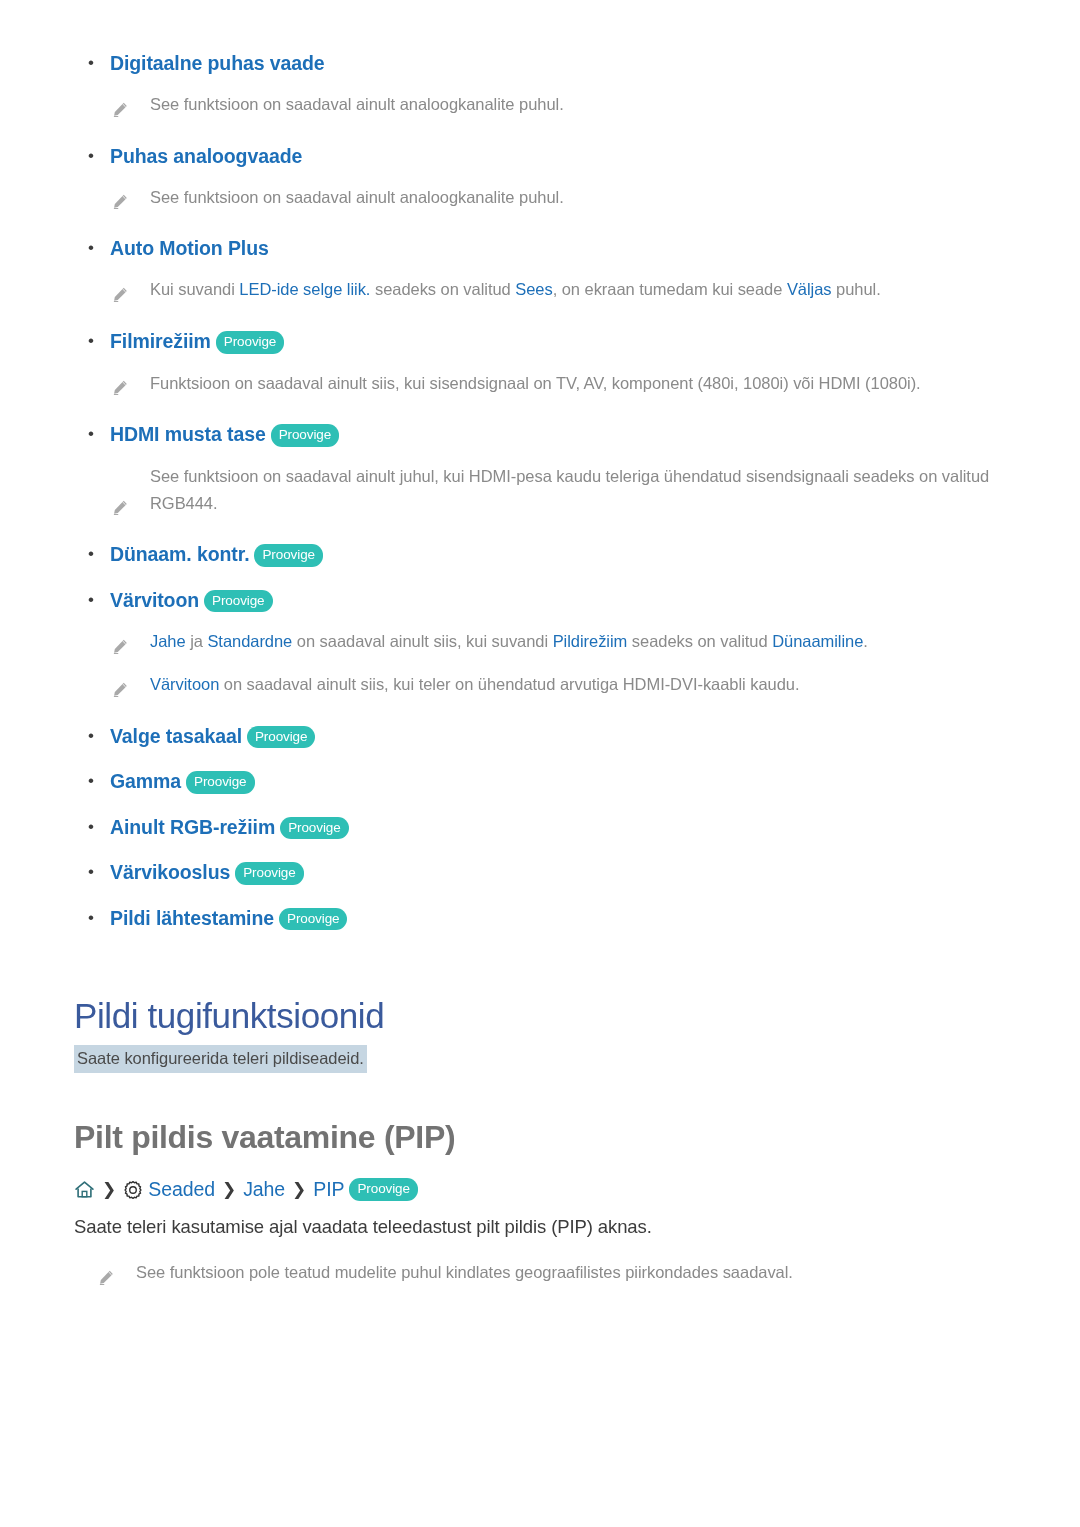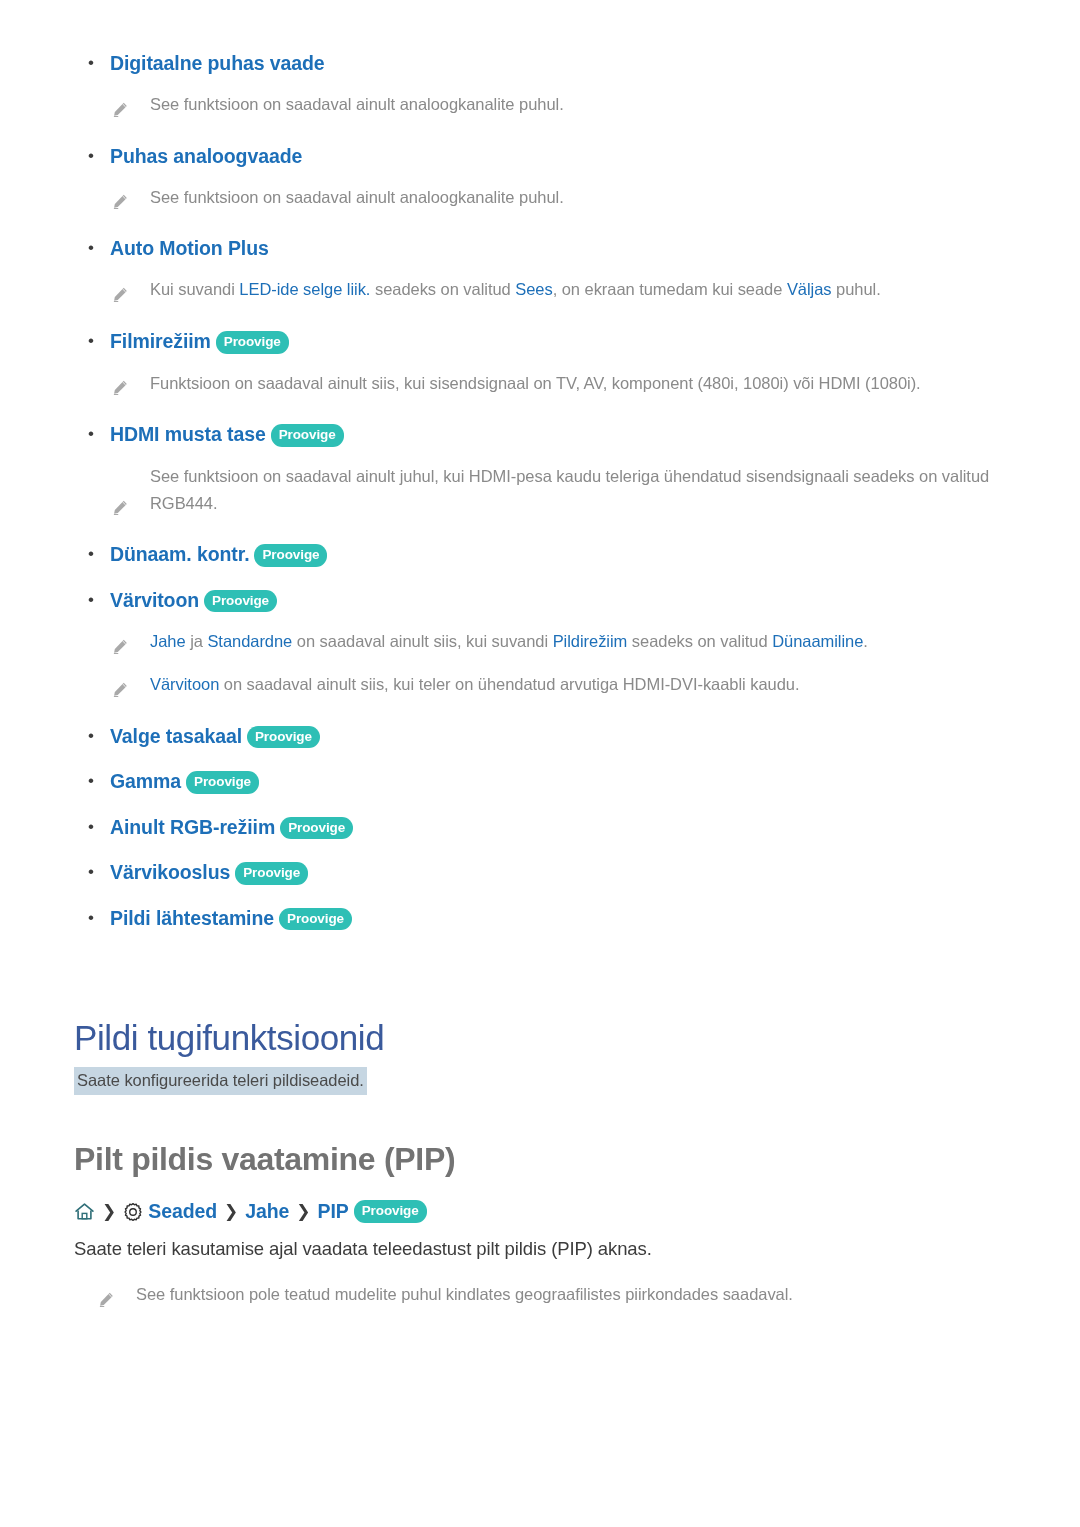--- a/index.html
+++ b/index.html
@@ -46,21 +46,21 @@
     white-space: nowrap;
   }
   .item-block { margin-bottom: 0; }
 
   
   .pill {
     display: inline-block;
     background: #2ebfb5;
     color: #ffffff;
     font-size: 13.5px;
-    font-weight: bold;
+    font-weight: normal;
     line-height: 1;
     padding: 4px 8px 5px 8px;
     border-radius: 11px;
     vertical-align: 2px;
     margin-left: 5px;
     letter-spacing: -0.1px;
   }
 
   
   .note-row {
@@ -121,21 +121,21 @@
   .breadcrumb {
     display: flex;
     align-items: center;
     font-size: 19.5px;
     color: #1d6fb8;
     margin-top: 0;
   }
   .crumb-text {
     color: #1d6fb8;
     letter-spacing: -0.1px;
-    font-weight: bold;
+    font-weight: normal;
   }
   .crumb-sep {
     display: inline-block;
     margin: 0 7px;
     color: #3c3c3c;
     font-size: 17px;
     font-weight: bold;
     position: relative;
     top: 0px;
   }
@@ -295,21 +295,21 @@
         </div>
       </div>
       <div class="item-block" style="margin-top: 22px;">
         <div class="bullet-row">
           <span class="bullet-dot">•</span>
           <span class="bullet-label">Pildi lähtestamine<span class="pill">Proovige</span></span>
         </div>
       </div>
     </div>
 
-  <div style="margin-top:89px;">
+  <div style="margin-top:67px;">
     <div class="main-title">Pildi tugifunktsioonid</div>
     <div><span class="main-sub">Saate konfigureerida teleri pildiseadeid.</span></div>
   </div>
 
   <div style="margin-top:45px;">
     <div class="sec-title">Pilt pildis vaatamine (PIP)</div>
 
     <div class="breadcrumb" style="margin-top:22px;">
       <span class="crumb-ico">
         <svg width="21" height="21" viewBox="0 0 22 22">

